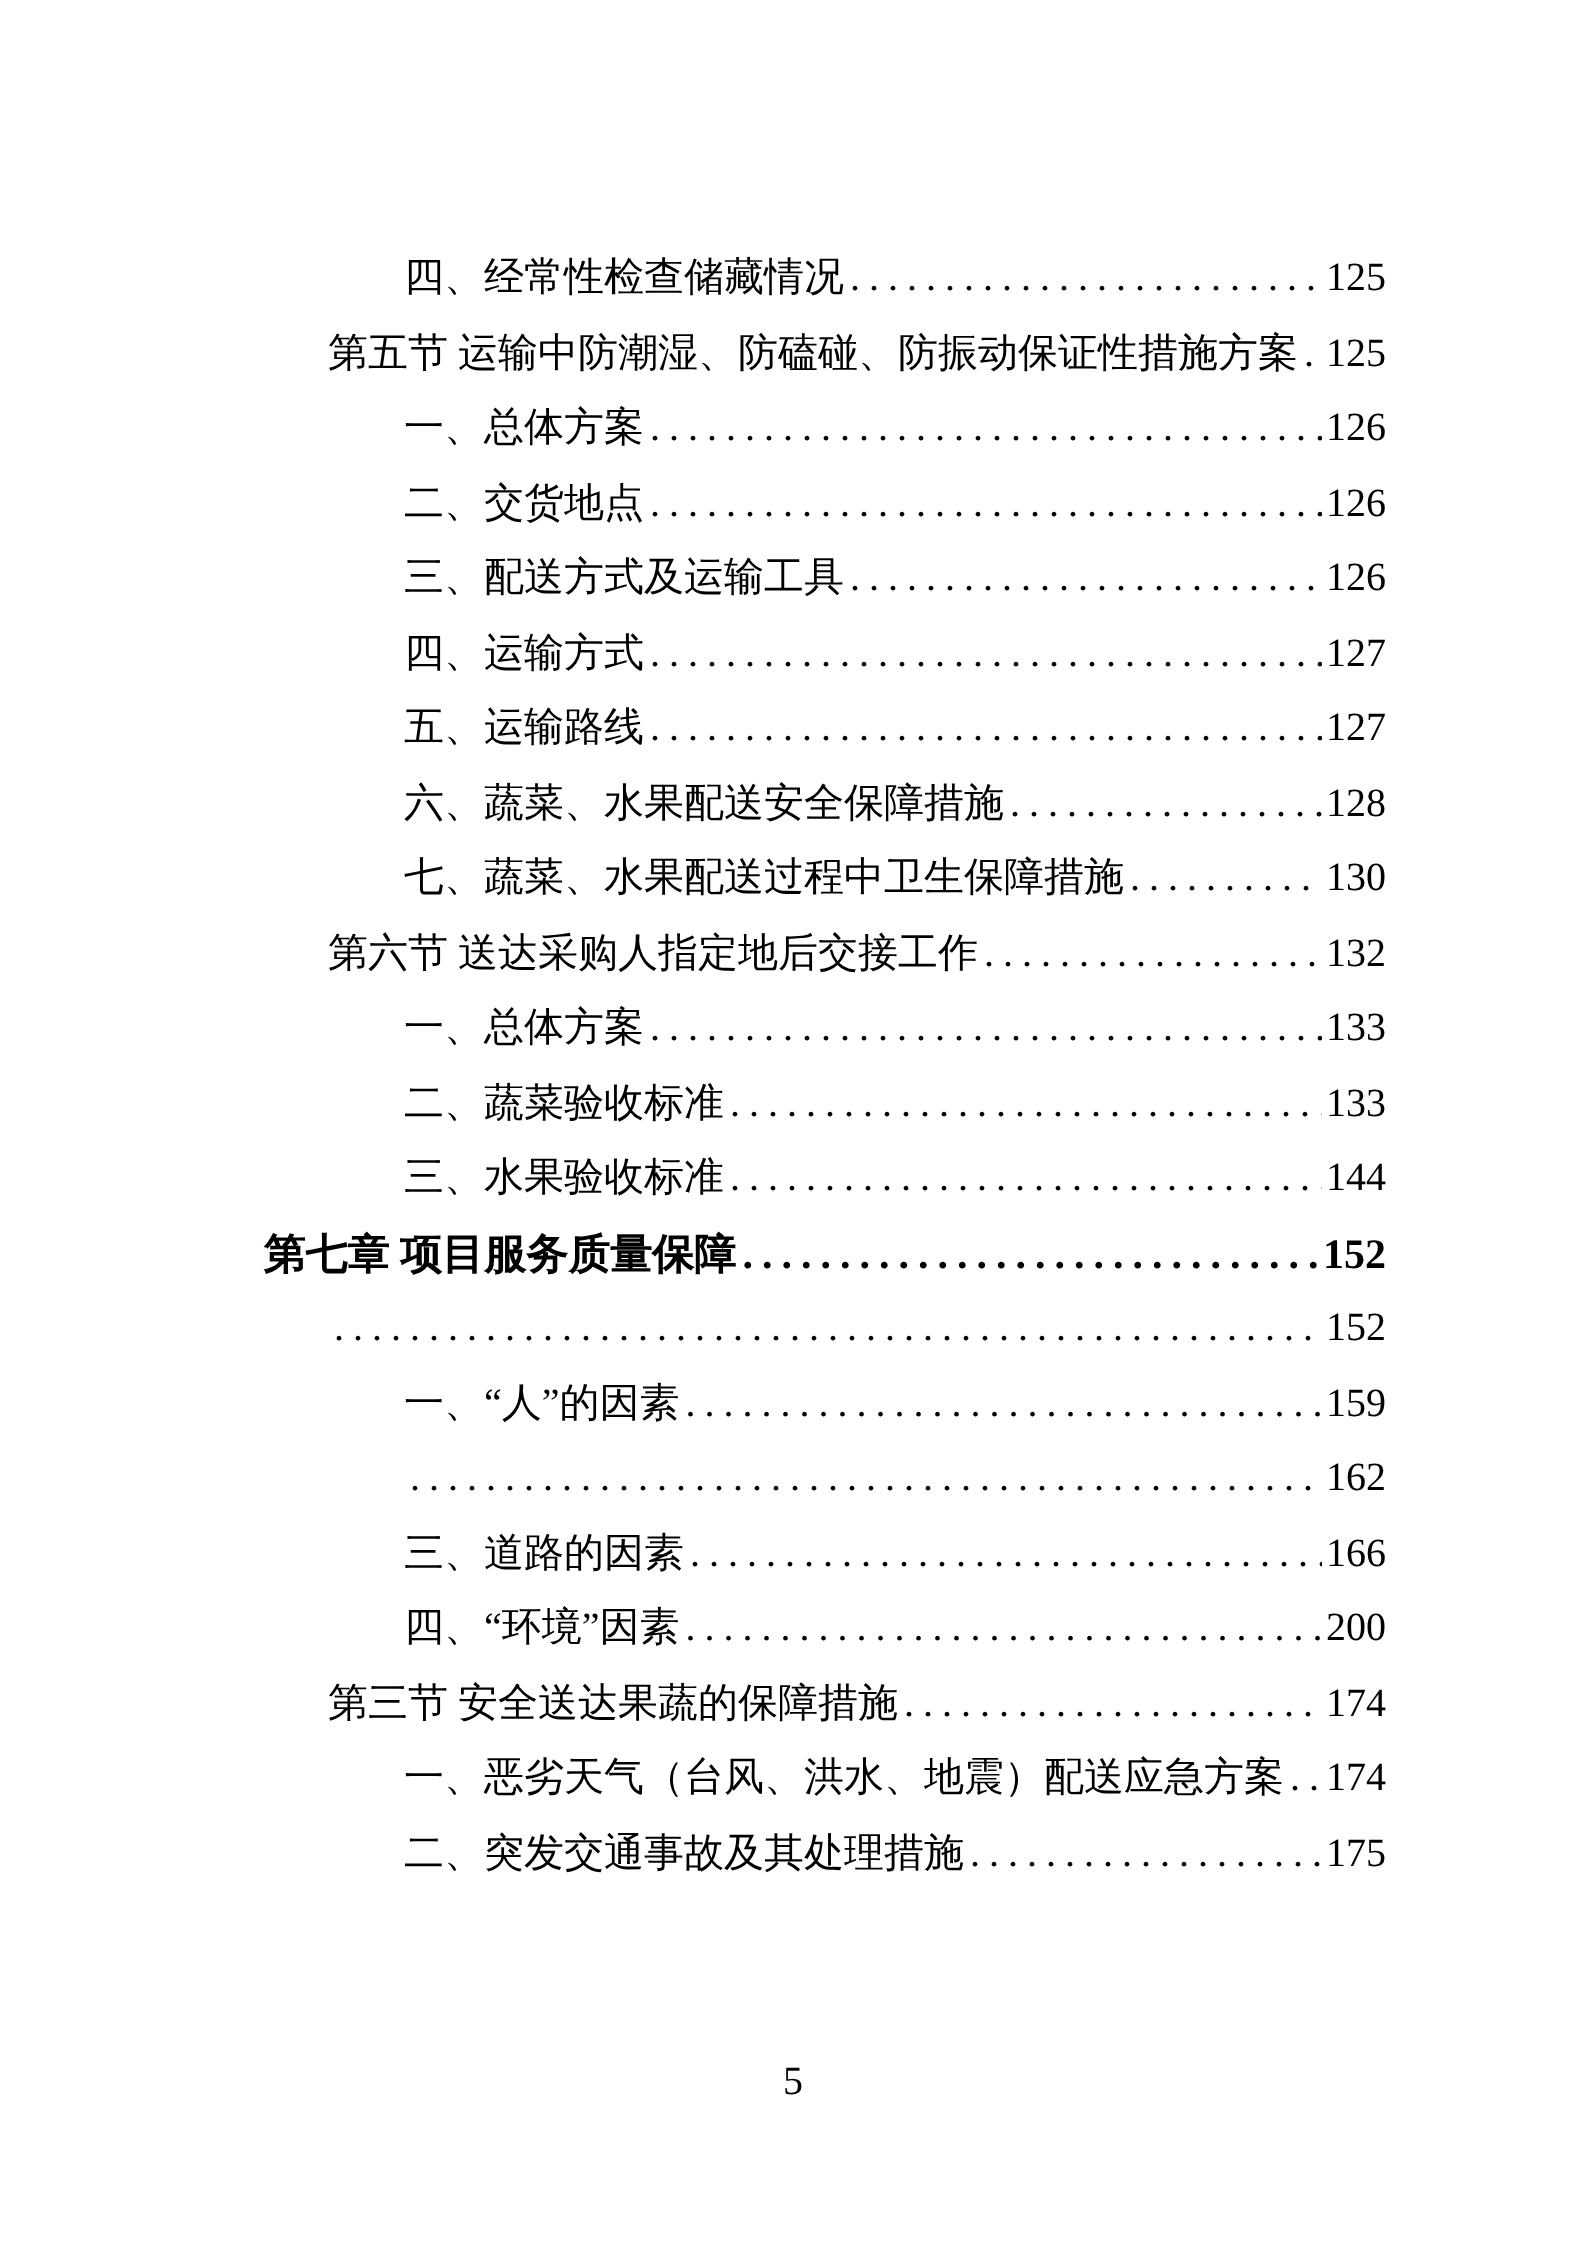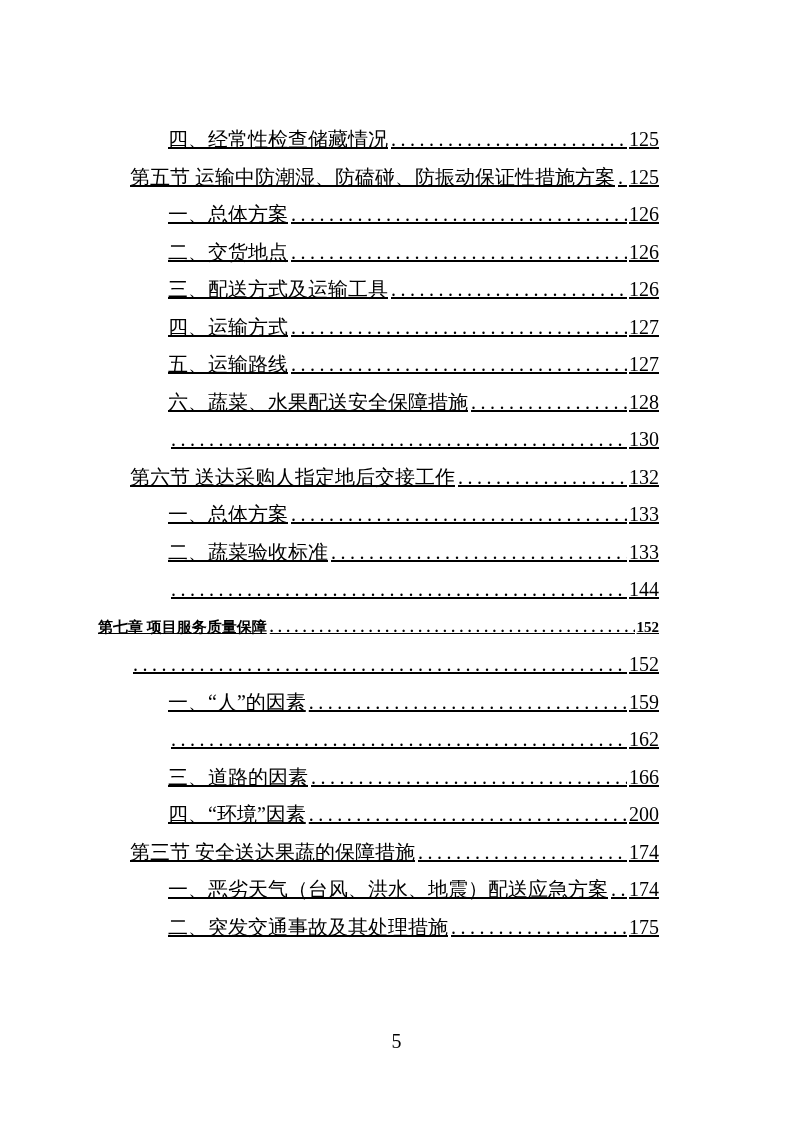--- a/index.html
+++ b/index.html
@@ -15,37 +15,36 @@
     color: #000000;
     overflow: hidden;
   }
   .page {
     position: absolute;
     inset: 0;
     background: #ffffff;
   }
   .toc {
     position: absolute;
-    left: 98px;
+    left: 132px;
     top: 121px;
     width: 561px;
-    text-decoration: underline;
   }
   .toc-row {
     display: flex;
     align-items: baseline;
     line-height: 37.5px;
     font-size: 20px;
     white-space: nowrap;
   }
   .toc-row.level-1 { padding-left: 32px; }
   .toc-row.level-2 { padding-left: 70px; }
   .toc-row.bold {
     font-weight: bold;
-    font-size: 15px;
+    font-size: 21px;
   }
   .toc-title {
     flex: 0 0 auto;
   }
   .toc-dots {
     flex: 1 1 auto;
     min-width: 0;
     overflow: hidden;
     letter-spacing: 4.5px;
     padding-left: 3px;
@@ -107,39 +106,41 @@
         <span class="toc-title">五、运输路线</span>
         <span class="toc-dots"></span>
         <span class="toc-page">127</span>
       </div>
       <div class="toc-row level-2">
         <span class="toc-title">六、蔬菜、水果配送安全保障措施</span>
         <span class="toc-dots"></span>
         <span class="toc-page">128</span>
       </div>
       <div class="toc-row level-2">
+        <span class="toc-title">七、蔬菜、水果配送过程中卫生保障措施</span>
         <span class="toc-dots"></span>
         <span class="toc-page">130</span>
       </div>
       <div class="toc-row level-1">
         <span class="toc-title">第六节 送达采购人指定地后交接工作</span>
         <span class="toc-dots"></span>
         <span class="toc-page">132</span>
       </div>
       <div class="toc-row level-2">
         <span class="toc-title">一、总体方案</span>
         <span class="toc-dots"></span>
         <span class="toc-page">133</span>
       </div>
       <div class="toc-row level-2">
         <span class="toc-title">二、蔬菜验收标准</span>
         <span class="toc-dots"></span>
         <span class="toc-page">133</span>
       </div>
       <div class="toc-row level-2">
+        <span class="toc-title">三、水果验收标准</span>
         <span class="toc-dots"></span>
         <span class="toc-page">144</span>
       </div>
       <div class="toc-row level-0 bold">
         <span class="toc-title">第七章 项目服务质量保障</span>
         <span class="toc-dots"></span>
         <span class="toc-page">152</span>
       </div>
       <div class="toc-row level-1">
         <span class="toc-dots"></span>

